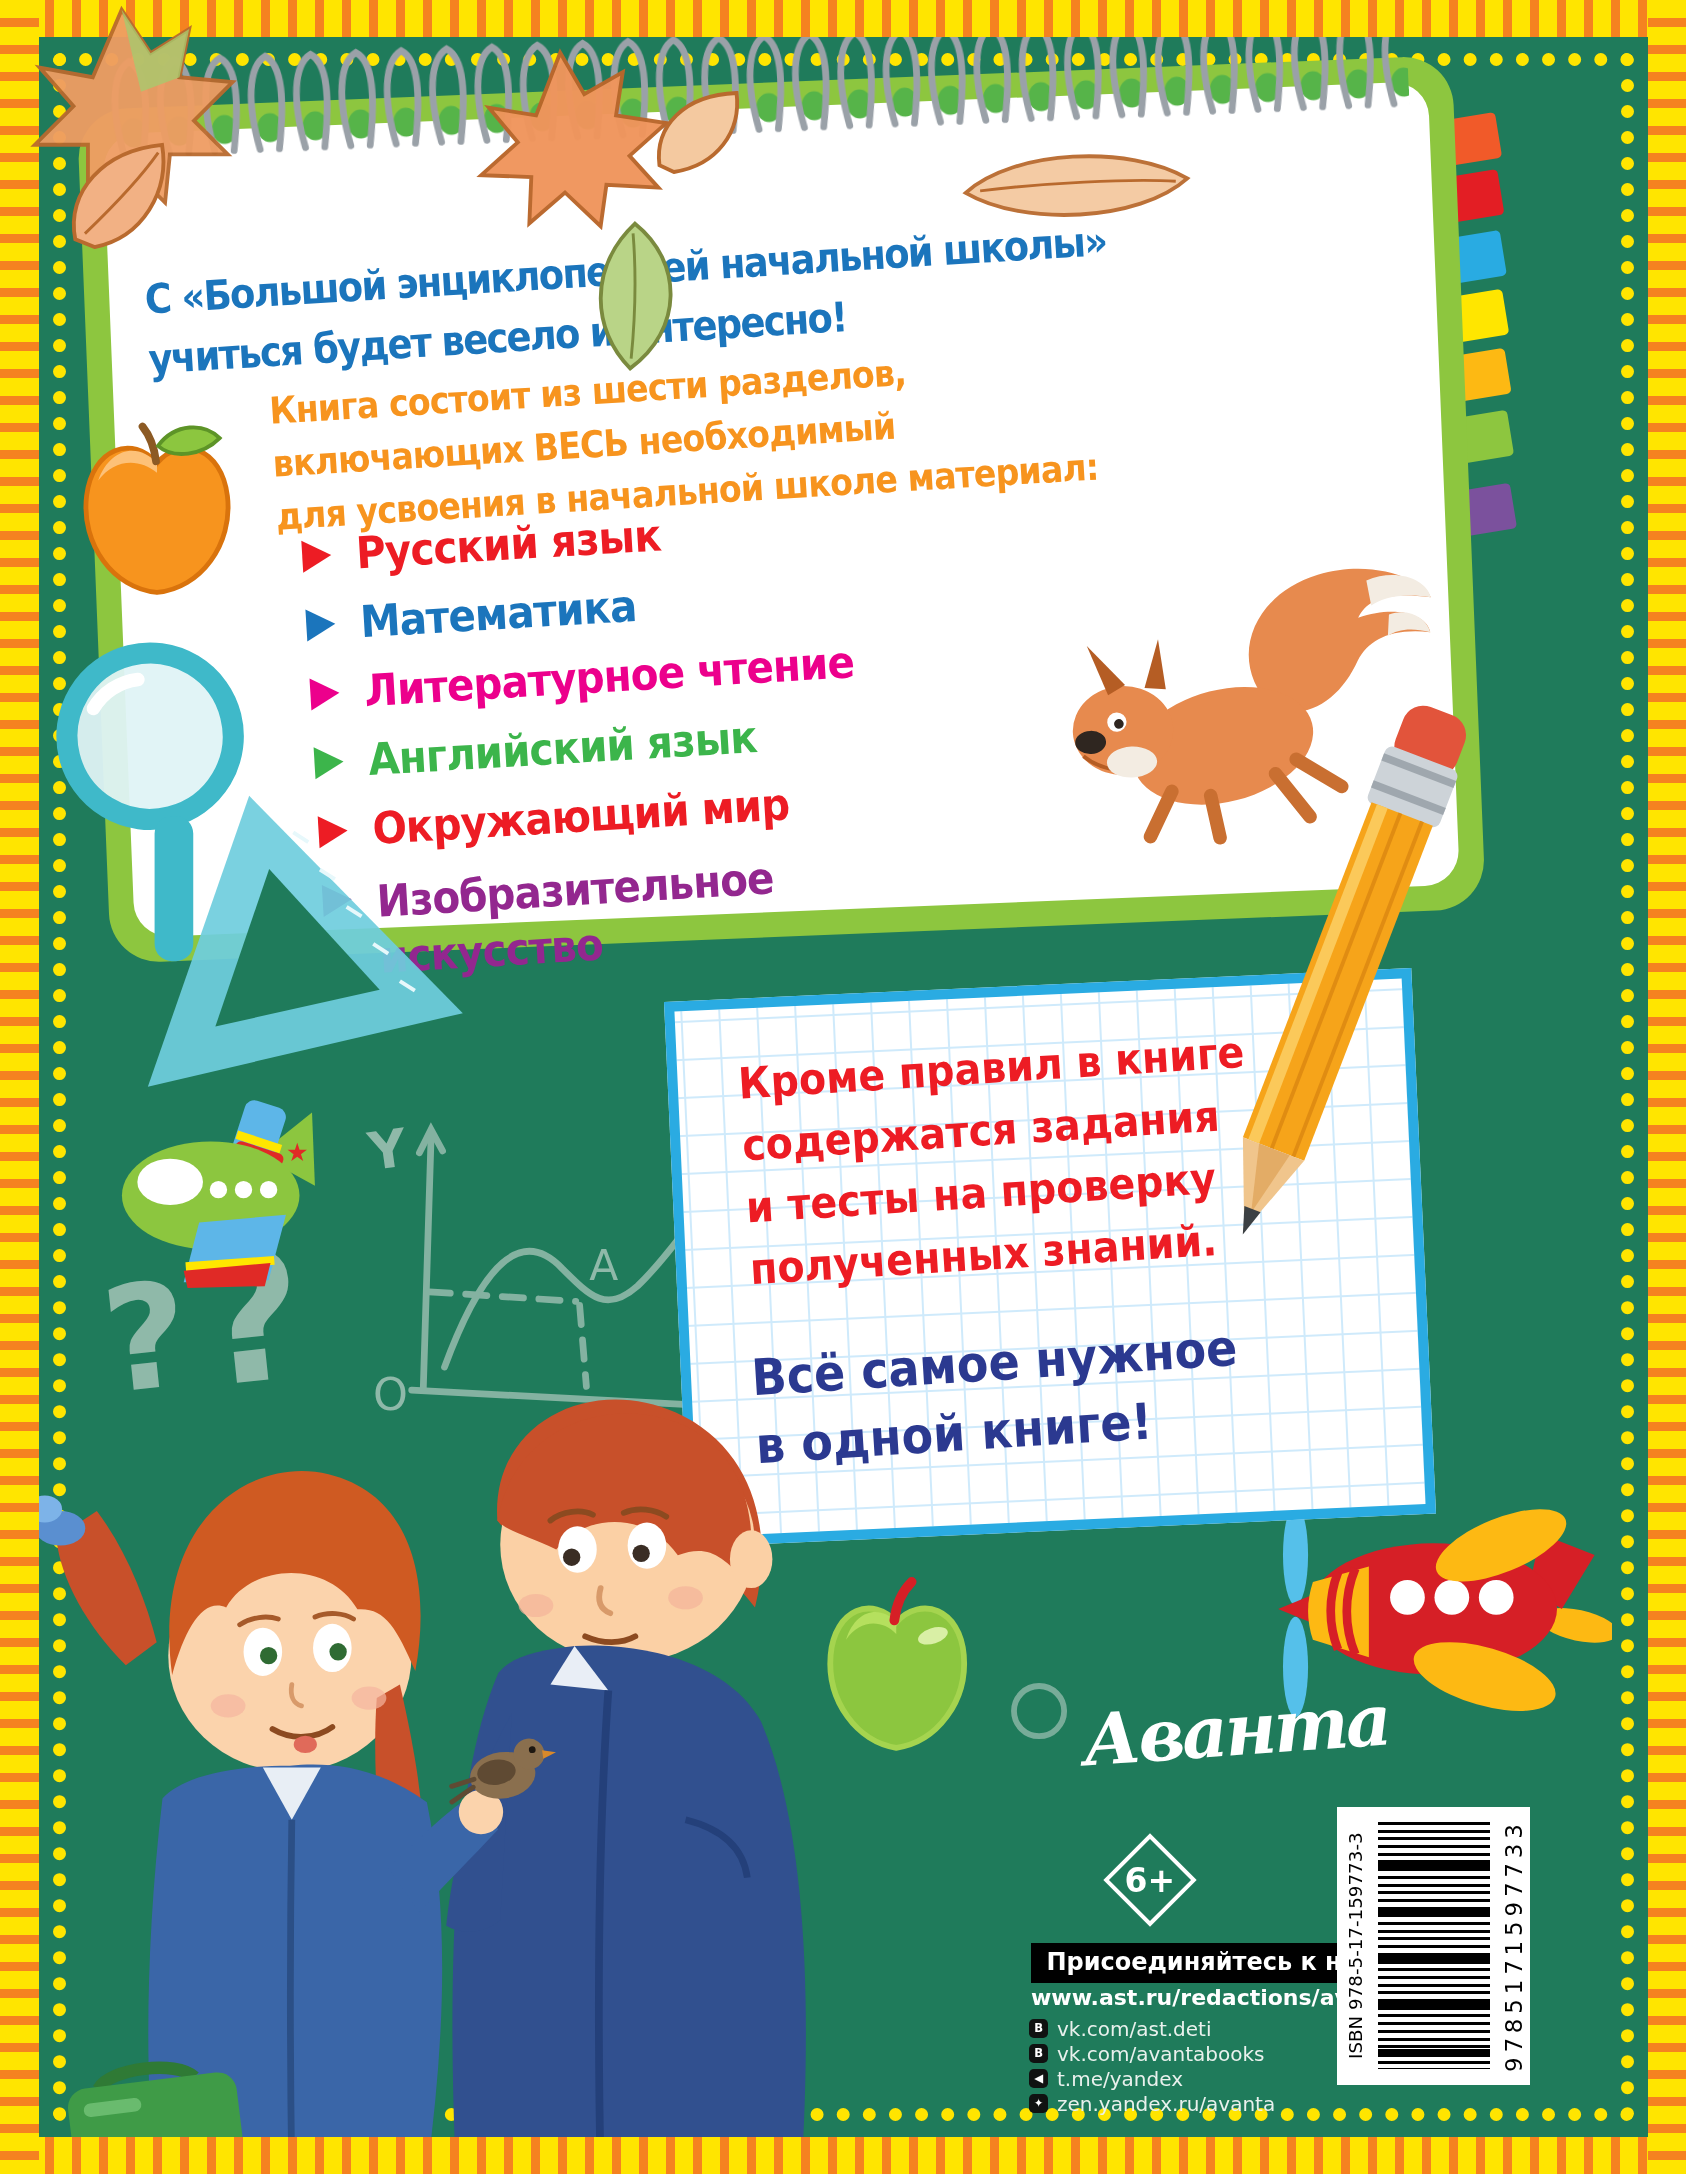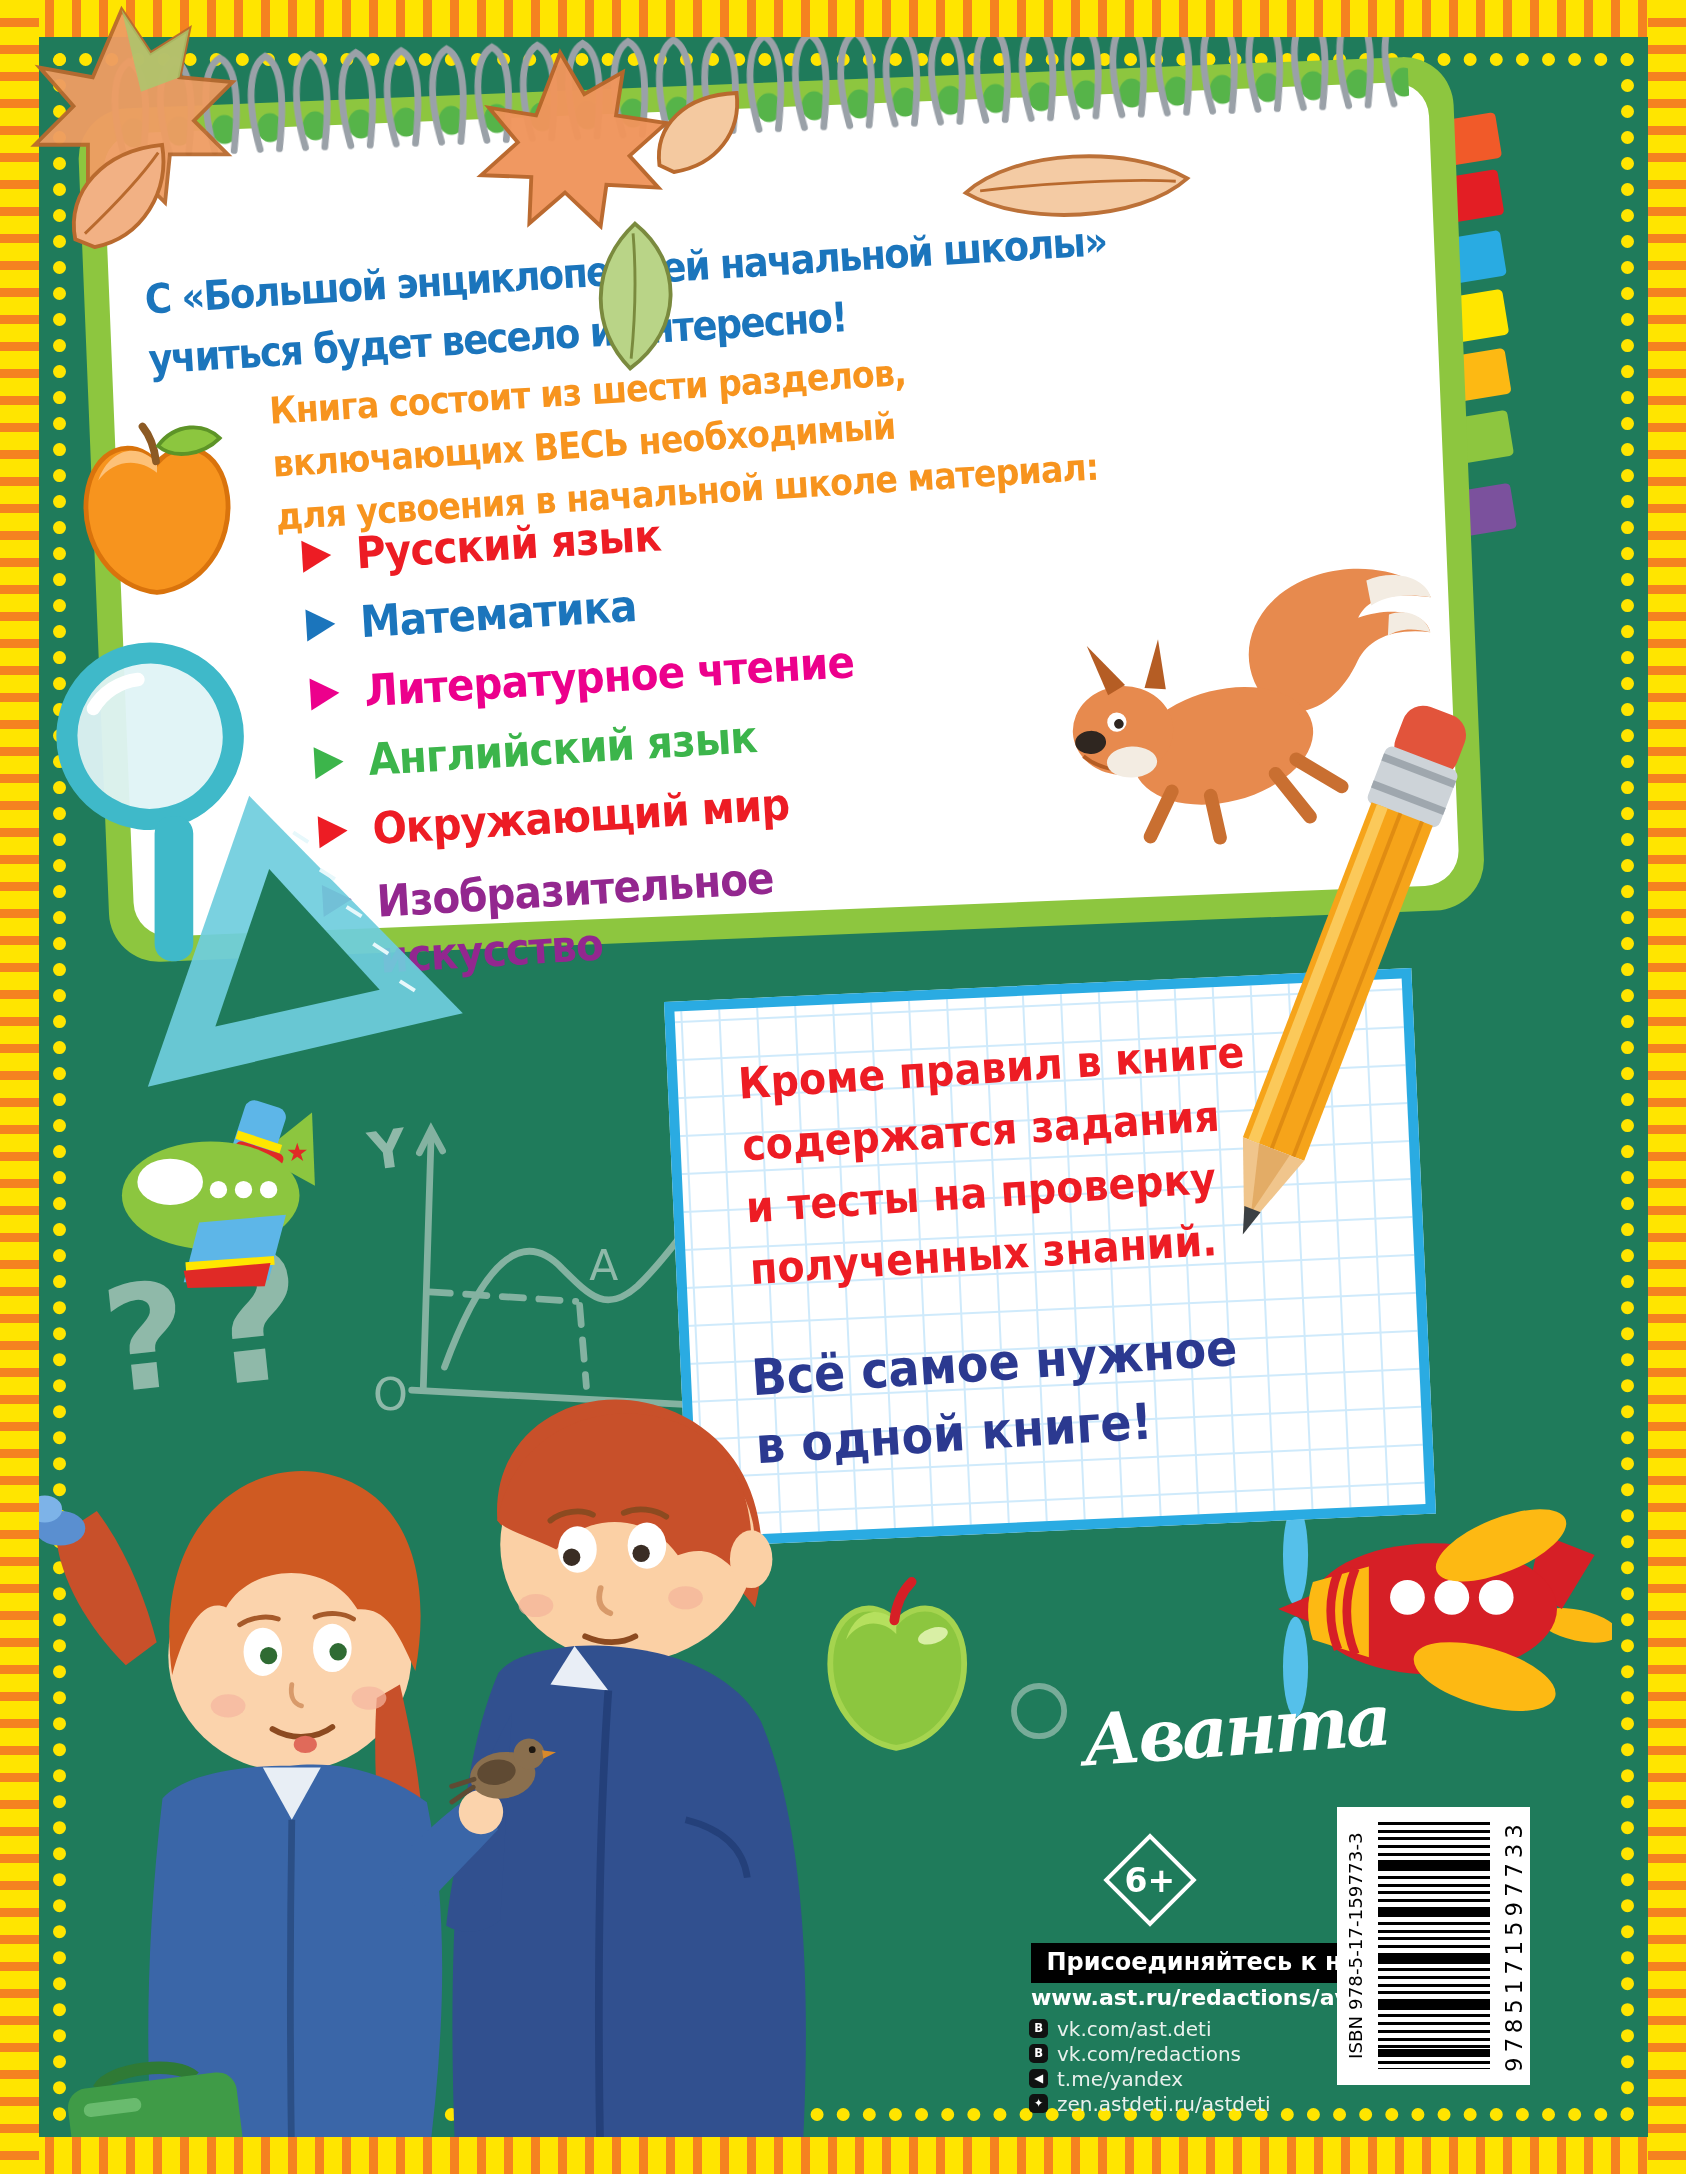--- a/index.html
+++ b/index.html
@@ -372,29 +372,29 @@
   <div class="join">Присоединяйтесь к нам!</div>
   <div class="siteurl">www.ast.ru/redactions/avanta</div>
 
   <div class="socials">
     <div class="social-row">
       <span class="sicon">В</span>
       <span>vk.com/ast.deti</span>
     </div>
     <div class="social-row">
       <span class="sicon">В</span>
-      <span>vk.com/redactions</span>
+      <span>vk.com/avantabooks</span>
     </div>
     <div class="social-row">
       <span class="sicon">◀</span>
       <span>t.me/yandex</span>
     </div>
     <div class="social-row">
       <span class="sicon">✦</span>
-      <span>zen.astdeti.ru/astdeti</span>
+      <span>zen.yandex.ru/avanta</span>
     </div>
   </div>
 
   <div class="isbn">
     <div class="isbn-label">ISBN 978-5-17-159773-3</div>
     <div class="isbn-bars"></div>
     <div class="isbn-num">9785171597733</div>
   </div>
 
   <div class="bstrip top"></div>

